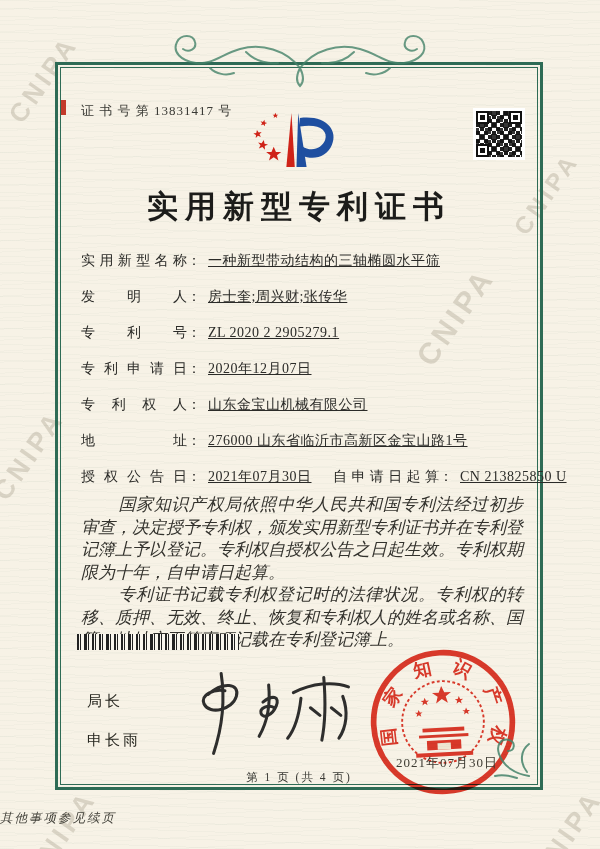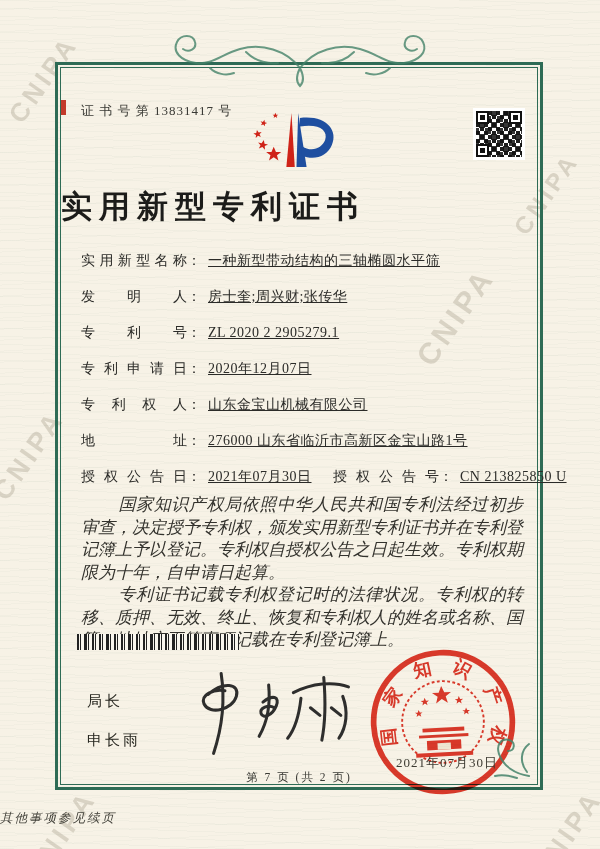--- a/index.html
+++ b/index.html
@@ -21,21 +21,21 @@
   .logo{position:absolute;left:50%;top:36px;transform:translateX(-50%);}
   .qr{position:absolute;right:12px;top:40px;width:52px;height:52px;background:#fff;padding:3px;box-sizing:border-box;}
   .qr-modules{position:absolute;inset:3px;
       background:
         repeating-conic-gradient(rgba(17,17,17,0.95) 0 25%, rgba(255,255,255,0) 0 50%) 0 0/ 8px 8px,
         repeating-conic-gradient(rgba(17,17,17,0.85) 0 25%, rgba(255,255,255,0) 0 50%) 3px 5px/ 12px 12px,
         #fff;}
   .qr-finder{position:absolute;width:13px;height:13px;border:2px solid #111;background:#fff;box-sizing:border-box;}
   .qr-finder::after{content:"";position:absolute;inset:2px;background:#111;}
   .qr-finder.tl{left:3px;top:3px;} .qr-finder.tr{right:3px;top:3px;} .qr-finder.bl{left:3px;bottom:3px;}
-  .title{position:absolute;top:118px;left:0;right:0;text-align:left;
+  .title{position:absolute;top:118px;left:0;right:0;text-align:center;
          font-size:31px;font-weight:bold;letter-spacing:7px;color:#1c1c1a;}
   .fields{position:absolute;top:182px;left:20px;right:14px;font-size:14px;}
   .frow{margin-bottom:15px;line-height:21px;position:relative;white-space:nowrap;}
   .flabel{display:inline-block;width:106px;text-align:justify;text-align-last:justify;vertical-align:top;}
   .fcolon{display:inline-block;}
   .fvalue{margin-left:7px;letter-spacing:0.5px;text-decoration:underline;}
   .grant-pair2{position:absolute;left:252px;top:0;}
   .paras{position:absolute;top:426px;left:20px;right:14px;font-size:17px;line-height:22.5px;
          font-style:italic;color:#33322d;text-align:justify;}
   .paras p{margin:0;text-indent:2.2em;}
@@ -129,21 +129,21 @@
         </div>
         <div class="frow">
           <span class="flabel">专利权人</span><span class="fcolon">：</span><span class="fvalue">山东金宝山机械有限公司</span>
         </div>
         <div class="frow">
           <span class="flabel">地址</span><span class="fcolon">：</span><span class="fvalue">276000 山东省临沂市高新区金宝山路1号</span>
         </div>
         <div class="frow">
           <span class="flabel">授权公告日</span><span class="fcolon">：</span><span class="fvalue">2021年07月30日</span>
           <span class="grant-pair2">
-            <span class="flabel">授权公告号</span><span class="fcolon">：</span><span class="fvalue">CN 213825850 U</span>
+            <span class="flabel">自申请日起算</span><span class="fcolon">：</span><span class="fvalue">CN 213825850 U</span>
           </span>
         </div>
       </div>
 
       <div class="paras">
         <p>国家知识产权局依照中华人民共和国专利法经过初步审查，决定授予专利权，颁发实用新型专利证书并在专利登记簿上予以登记。专利权自授权公告之日起生效。专利权期限为十年，自申请日起算。</p>
         <p>专利证书记载专利权登记时的法律状况。专利权的转移、质押、无效、终止、恢复和专利权人的姓名或名称、国籍、地址变更等事项记载在专利登记簿上。</p>
       </div>
 
       <div class="barcode"></div>
@@ -186,21 +186,21 @@
             <rect x="54" y="93" width="52" height="3"></rect>
             <rect x="62" y="99" width="36" height="10"></rect>
             <rect x="73" y="102" width="14" height="7" fill="#f7f2e6"></rect>
             <rect x="50" y="112" width="60" height="4"></rect>
           </g>
         </g>
       </svg>
 
       <div class="seal-date">2021年07月30日</div>
 
-      <div class="page-info">第 7 页 (共 2 页)</div>
+      <div class="page-info">第 1 页 (共 4 页)</div>
 
       <svg class="corner-flourish" width="64" height="44" viewBox="0 0 64 44">
         <g fill="none" stroke="#45836a" stroke-width="2" stroke-linecap="round">
           <path d="M60,40 C46,38 34,30 30,18 C27,9 32,2 40,4 C47,6 46,15 39,15"></path>
           <path d="M58,36 C50,26 52,14 60,8"></path>
           <path d="M26,40 C34,38 42,40 48,42"></path>
         </g>
       </svg>
 
     </div>

